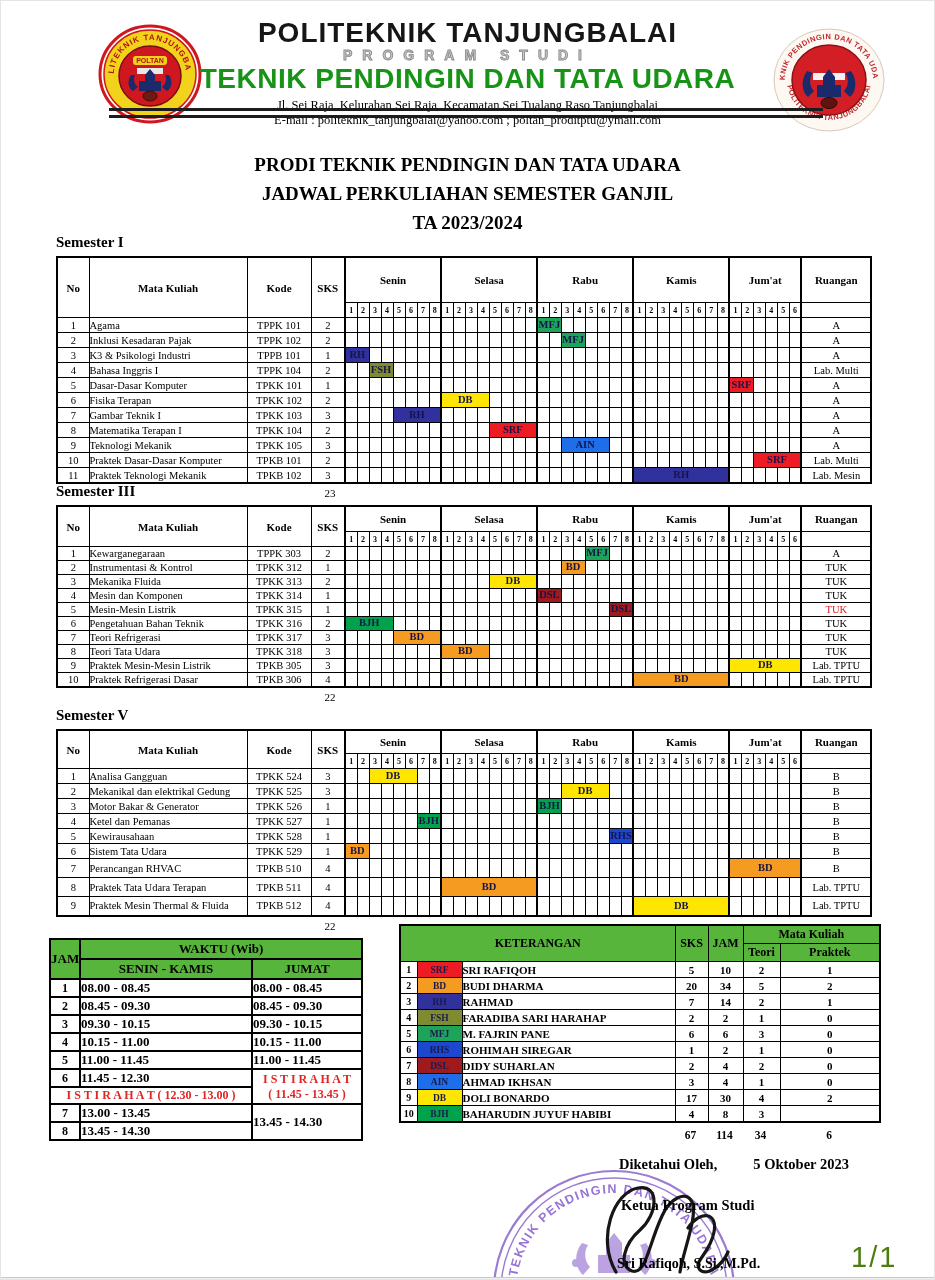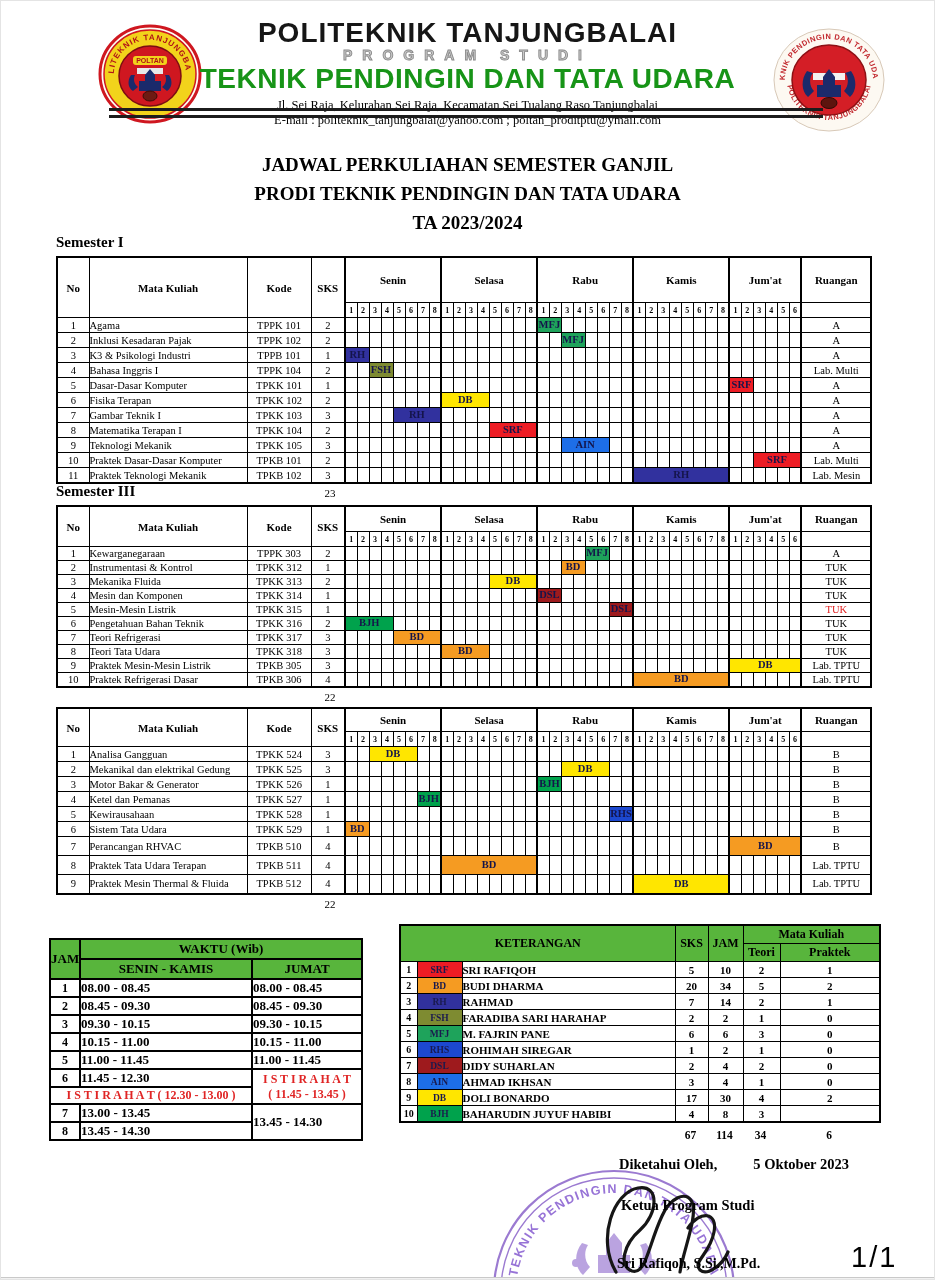--- a/index.html
+++ b/index.html
@@ -65,21 +65,21 @@
   .ktot{display:flex;font-weight:bold;font-size:11.5px;margin-top:6px;}
   .ktot span{display:inline-block;text-align:center;}
 
   
   .sig-known{position:absolute;left:618px;top:1155px;font-weight:bold;font-size:14.5px;white-space:nowrap;}
   .sig-known .dt{margin-left:36px;}
   .sig-role{position:absolute;left:620px;top:1196px;font-weight:bold;font-size:14.5px;}
   .sig-name{position:absolute;left:616px;top:1255px;font-weight:bold;font-size:14px;white-space:nowrap;}
   .stamp{position:absolute;left:485px;top:1142px;opacity:0.85;}
   .sig-svg{position:absolute;left:585px;top:1175px;}
-  .pageno{position:absolute;left:850px;top:1240px;font-family:"Liberation Sans",sans-serif;font-size:29px;color:#000000;letter-spacing:2px;}
+  .pageno{position:absolute;left:850px;top:1240px;font-family:"Liberation Sans",sans-serif;font-size:29px;color:#4d7c0f;letter-spacing:2px;}
   .bottom-bar{position:absolute;left:0;right:0;top:1276px;border-top:1px solid #c9c9c9;height:4px;background:#f1f1f1;}
 </style>
 </head>
 <body>
 
 <div class="page">
 
   <svg class="logo logo-left" width="106" height="102" viewBox="0 0 106 102">
     <ellipse cx="53" cy="51" rx="50" ry="48" fill="#fdfdf6" stroke="#cf1720" stroke-width="3"></ellipse>
     <ellipse cx="53" cy="51" rx="46" ry="44" fill="#f2d31b" stroke="#cf1720" stroke-width="1.5"></ellipse>
@@ -122,22 +122,22 @@
   <div class="hdr-center">
     <div class="inst">POLITEKNIK TANJUNGBALAI</div>
     <div class="prog">PROGRAM STUDI</div>
     <div class="dept">TEKNIK PENDINGIN DAN TATA UDARA</div>
     <div class="addr">Jl. Sei Raja, Kelurahan  Sei Raja, Kecamatan Sei Tualang Raso Tanjungbalai</div>
     <div class="mail">E-mail : politeknik_tanjungbalai@yahoo.com ; poltan_proditptu@ymail.com</div>
   </div>
   <div class="rule"></div>
 
   <div class="title">
+    <div>PRODI TEKNIK PENDINGIN DAN TATA UDARA</div>
     <div>JADWAL PERKULIAHAN SEMESTER GANJIL</div>
-    <div>PRODI TEKNIK PENDINGIN DAN TATA UDARA</div>
     <div>TA 2023/2024</div>
   </div>
 
   <div id="semesters">
       <div class="sem" style="top: 233px;">
         <div class="sem-label">Semester I</div>
         <table class="sched s1">
           <colgroup>
             <col class="c-no">
             <col class="c-course">
@@ -1231,20 +1231,21 @@
               <td class=""></td>
               <td class=""></td>
               <td class=""></td>
               <td class="room thick">Lab. TPTU</td>
             </tr>
           </tbody>
         </table>
         <div class="sks-total">22</div>
       </div>
       <div class="sem" style="top: 706px;">
+        <div class="sem-label">Semester V</div>
         <table class="sched s5">
           <colgroup>
             <col class="c-no">
             <col class="c-course">
             <col class="c-code">
             <col class="c-sks">
             <col class="c-hr">
             <col class="c-hr">
             <col class="c-hr">
             <col class="c-hr">

